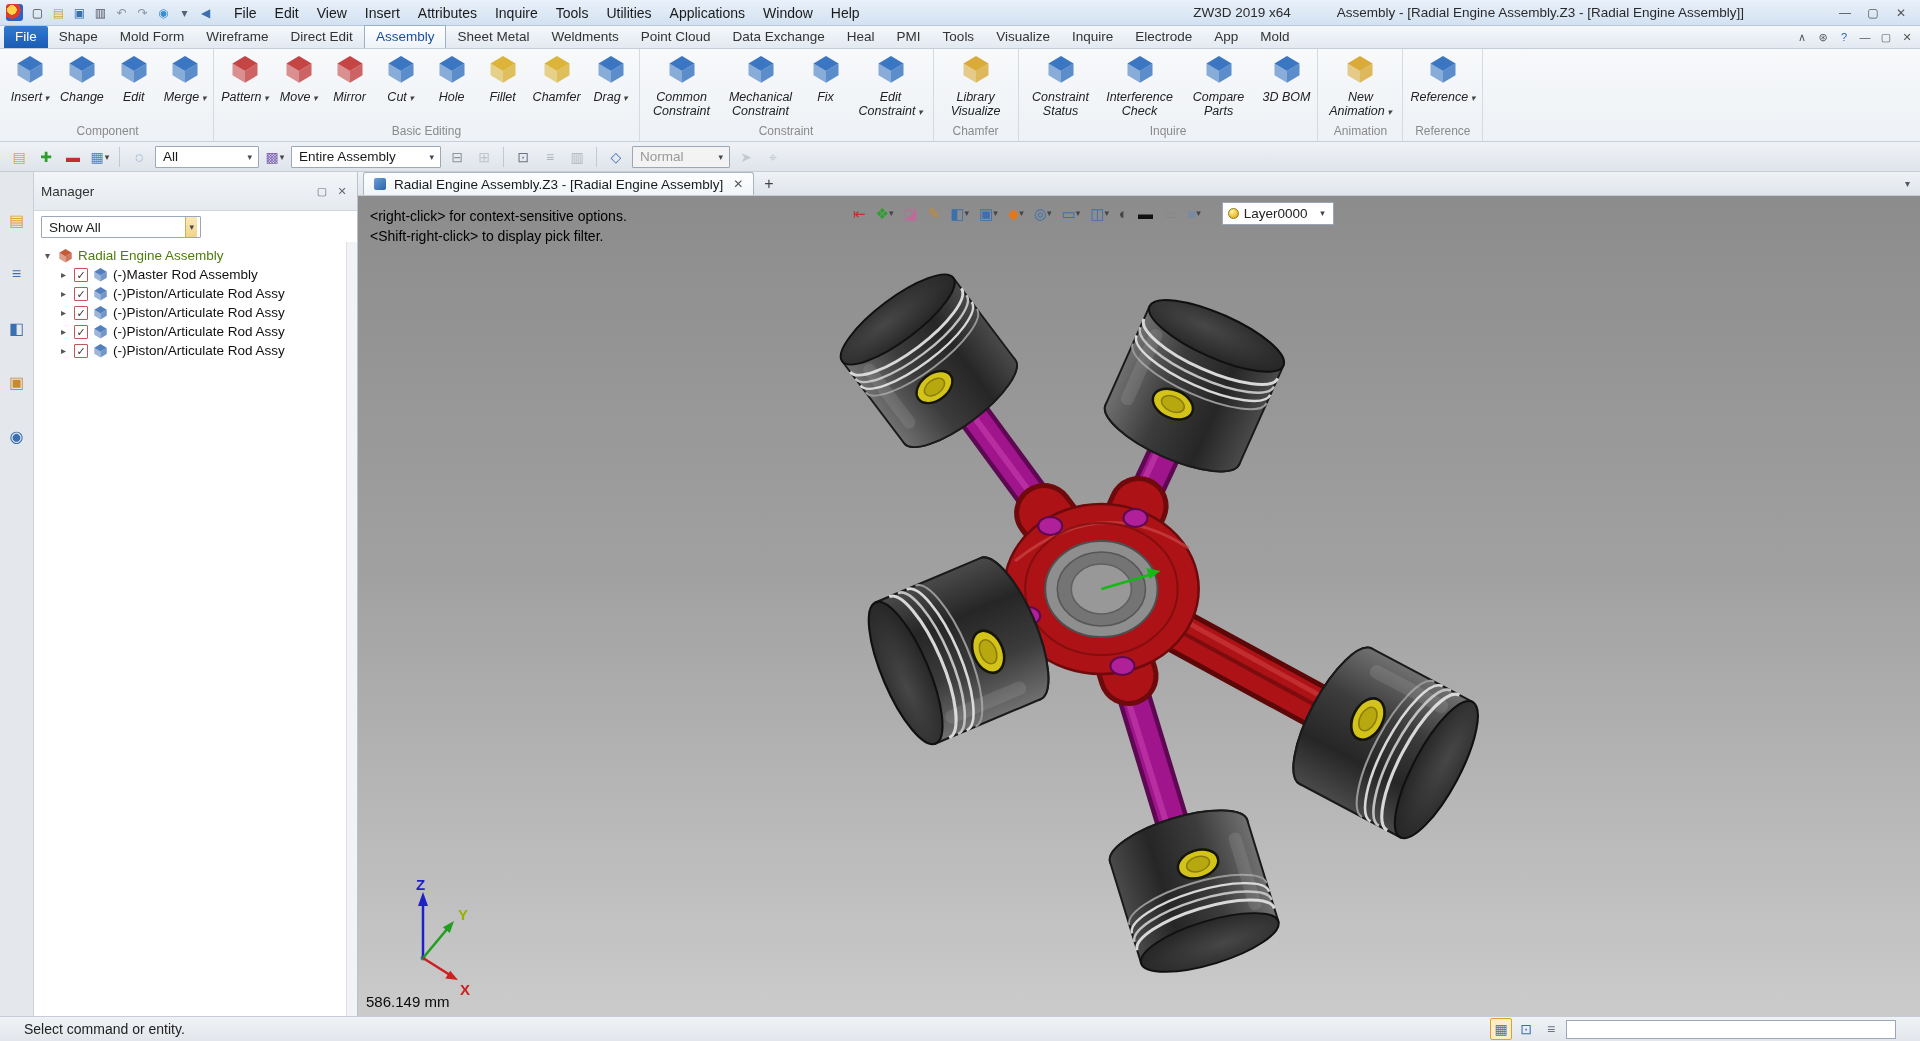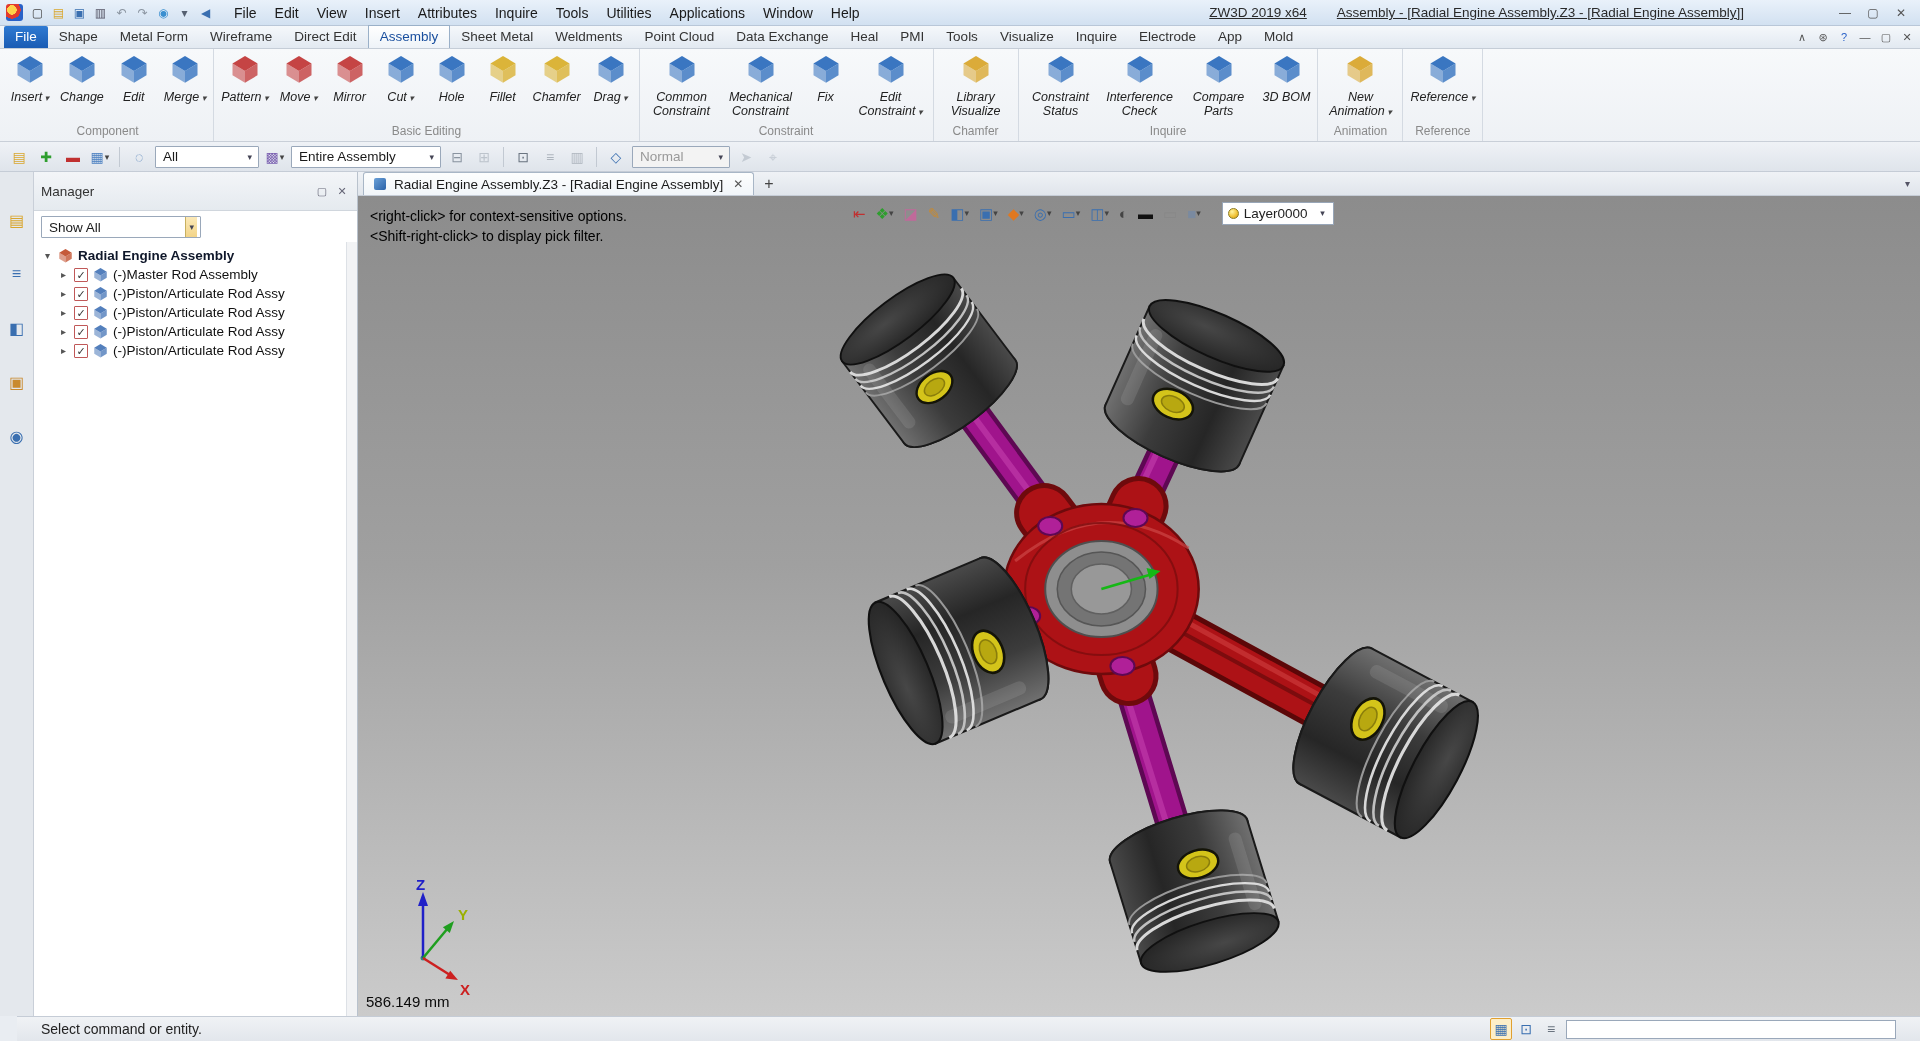--- a/index.html
+++ b/index.html
@@ -11,21 +11,21 @@
 .titlebar { position:absolute; top:0; left:0; right:0; height:26px;
   background:linear-gradient(#e9f1fa,#d2e1f1); border-bottom:1px solid #b9c7d8;
   display:flex; align-items:center; padding:0 6px; }
 .qaicons { display:flex; align-items:center; gap:2px; margin-right:10px; }
 .qa-logo { width:17px; height:17px; border-radius:3px; margin-right:3px;
   background:radial-gradient(circle at 35% 35%, #ffd24a 0 30%, #e23a2e 31% 55%, #2a62c8 56% 100%); }
 .qa-ic { width:19px; height:19px; display:inline-flex; align-items:center; justify-content:center; border-radius:2px; }
 .qa-ic .g { font-size:12px; }
 .menubar { display:flex; align-items:center; }
 .menu-item { padding:0 9px; font-size:14px; color:#1a1a1a; height:26px; line-height:26px; cursor:default; }
-.title-text { margin-left:auto; margin-right:170px; display:flex; gap:30px; font-size:13.5px; color:#2a2a2a; white-space:nowrap;text-decoration:underline; }
+.title-text { margin-left:auto; margin-right:170px; display:flex; gap:46px; font-size:13.5px; color:#2a2a2a; white-space:nowrap; }
 .wincontrols { display:flex; align-items:center; gap:6px; position:absolute; right:8px; top:0; height:26px; }
 .wc-ic { width:22px; height:18px; display:inline-flex; align-items:center; justify-content:center; color:#555; }
 .wc-ic .g { font-size:12px; color:#555; }
 .wc-ic.sm { width:18px; }
 
 
 .tabrow { position:absolute; top:26px; left:0; right:0; height:23px;
   background:linear-gradient(#f5f8fb,#e2e9f1); border-bottom:1px solid #c5cdd7; display:flex; align-items:flex-end; }
 .rtabs { display:flex; align-items:flex-end; padding-left:4px; }
 .rtab { padding:0 11px; height:22px; line-height:22px; font-size:13.5px; color:#333; cursor:default; white-space:nowrap; }
@@ -75,21 +75,21 @@
 .mgr-filter { padding:5px 7px 4px; }
 .mgr-combo { width:160px; }
 .tree { flex:1; position:relative; padding-top:4px; font-size:13.5px; overflow:hidden; }
 .trow { height:19px; display:flex; align-items:center; gap:5px; padding-left:8px; white-space:nowrap; }
 .trow.child { padding-left:24px; }
 .texp { width:11px; font-size:10px; color:#555; text-align:center; }
 .tchk { width:14px; height:14px; border:1px solid #c05858; background:#fff; color:#333; font-size:11px; line-height:12px; display:inline-flex; align-items:center; justify-content:center; border-radius:1px; }
 .ticw { display:inline-flex; }
 .tico { width:15px; height:15px; color:#4a78b8; }
 .tlabel { color:#111; }
-.root-label { color:#0f172a; font-weight:bold; }
+.root-label { color:#4d7c0f; font-weight:normal; }
 .mgr-scrollbar { position:absolute; top:0; right:0; bottom:0; width:11px; background:#f2f3f5; border-left:1px solid #dde1e6; }
 
 
 .viewport { flex:1; display:flex; flex-direction:column; min-width:0; }
 .doc-tabrow { height:24px; background:linear-gradient(#eff2f6,#e0e5eb); border-bottom:1px solid #c5ccd6; display:flex; align-items:flex-end; padding-left:5px; }
 .doc-tab { height:23px; background:linear-gradient(#fdfefe,#f1f5f9); border:1px solid #a8b6c6; border-bottom:none; border-radius:3px 3px 0 0; display:flex; align-items:center; gap:8px; padding:0 10px; font-size:13.5px; color:#1a1a1a; }
 .dt-ico { width:12px; height:12px; background:linear-gradient(135deg,#6aa0d8,#2a62a8); border-radius:2px; }
 .dt-close { font-size:12px; color:#555; padding-left:2px; }
 .dt-new { margin-left:10px; font-size:16px; color:#444; line-height:22px; }
 .dt-more { margin-left:auto; padding-right:10px; font-size:10px; color:#556; line-height:22px; }
@@ -110,21 +110,21 @@
 .rod-in  { stroke:var(--rod,#a0148c); stroke-width:25; stroke-linecap:round; }
 .rod-hi  { stroke:#c844b2; stroke-width:6; stroke-linecap:round; opacity:.55; }
 .mrod-out { stroke:#5c0708; stroke-width:46; stroke-linecap:round; }
 .mrod-in  { stroke:var(--hub,#ad1216); stroke-width:36; stroke-linecap:round; }
 .mrod-rib { stroke:#7c0c0e; stroke-width:4; stroke-linecap:round; }
 .mrod-hi  { stroke:#d84848; stroke-width:5; stroke-linecap:round; opacity:.5; }
 .arm-out { stroke:#6e0a0c; stroke-width:60; stroke-linecap:round; }
 .arm-in  { stroke:var(--hub,#ad1216); stroke-width:50; stroke-linecap:round; }
 
 
-.statusbar { position:absolute; left:17px; right:0; bottom:0; height:25px;
+.statusbar { position:absolute; left:0; right:0; bottom:0; height:25px;
   background:linear-gradient(#f0f2f5,#e2e6ec); border-top:1px solid #c5ccd6;
   display:flex; align-items:center; padding:0 24px; font-size:14px; color:#222;justify-content:space-between; }
 .status-right { margin-left:auto; display:flex; align-items:center; gap:4px; }
 .sicons { display:flex; gap:3px; }
 .status-input { width:330px; height:19px; border:1px solid #9aa8ba; background:#fff; font-family:"Liberation Sans",sans-serif; font-size:12px; padding:0 4px; }
 </style>
 </head>
 <body>
 
 <svg width="0" height="0" style="position:absolute">
@@ -195,21 +195,21 @@
         <span class="wc-ic">
           <span class="g">✕</span>
         </span>
       </div>
   </div>
 
   <div class="tabrow">
     <div id="rtabs" class="rtabs">
         <span class="rtab file">File</span>
         <span class="rtab">Shape</span>
-        <span class="rtab">Metal Form</span>
+        <span class="rtab">Mold Form</span>
         <span class="rtab">Wireframe</span>
         <span class="rtab">Direct Edit</span>
         <span class="rtab active">Assembly</span>
         <span class="rtab">Sheet Metal</span>
         <span class="rtab">Weldments</span>
         <span class="rtab">Point Cloud</span>
         <span class="rtab">Data Exchange</span>
         <span class="rtab">Heal</span>
         <span class="rtab">PMI</span>
         <span class="rtab">Tools</span>

